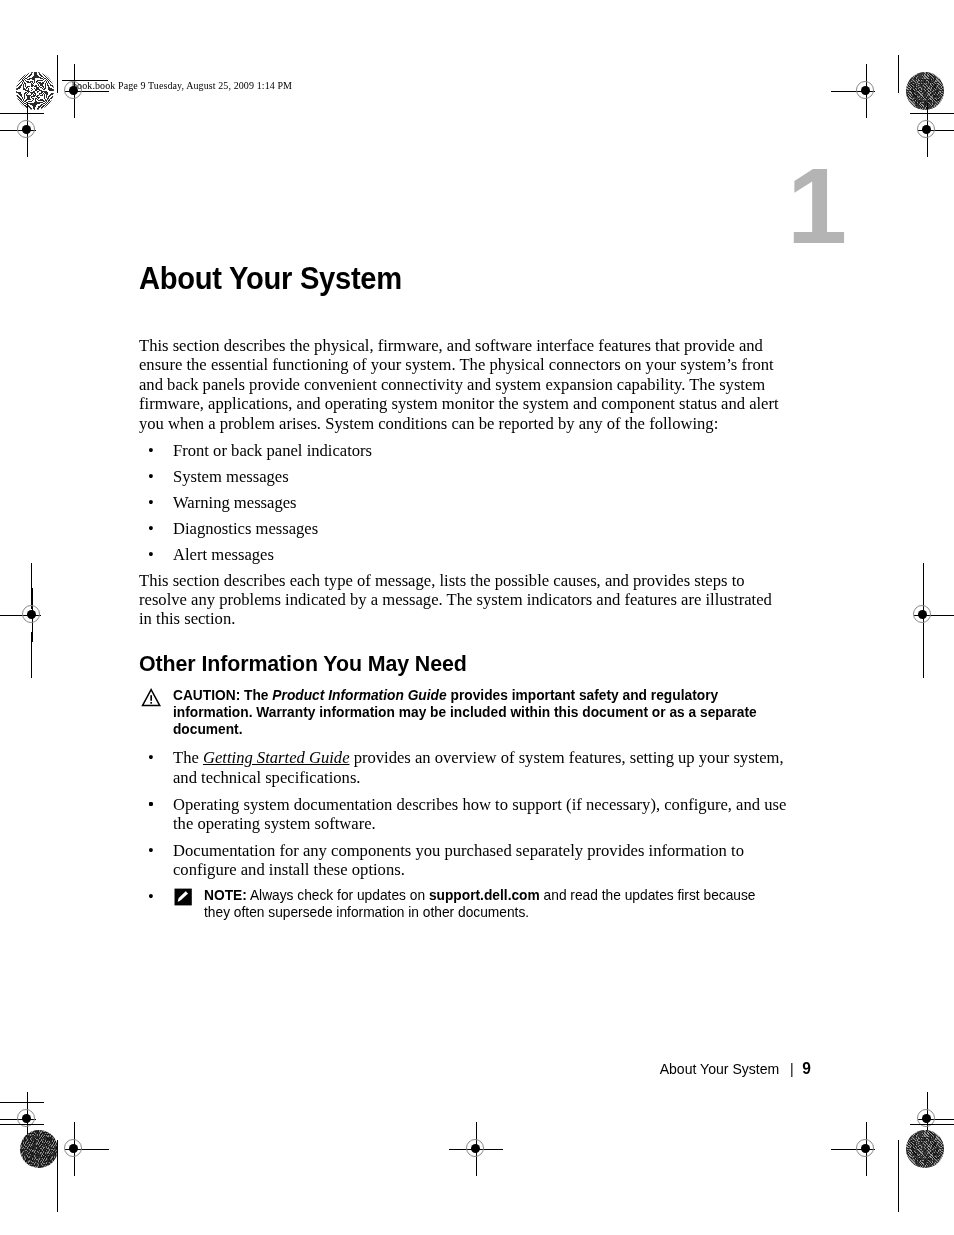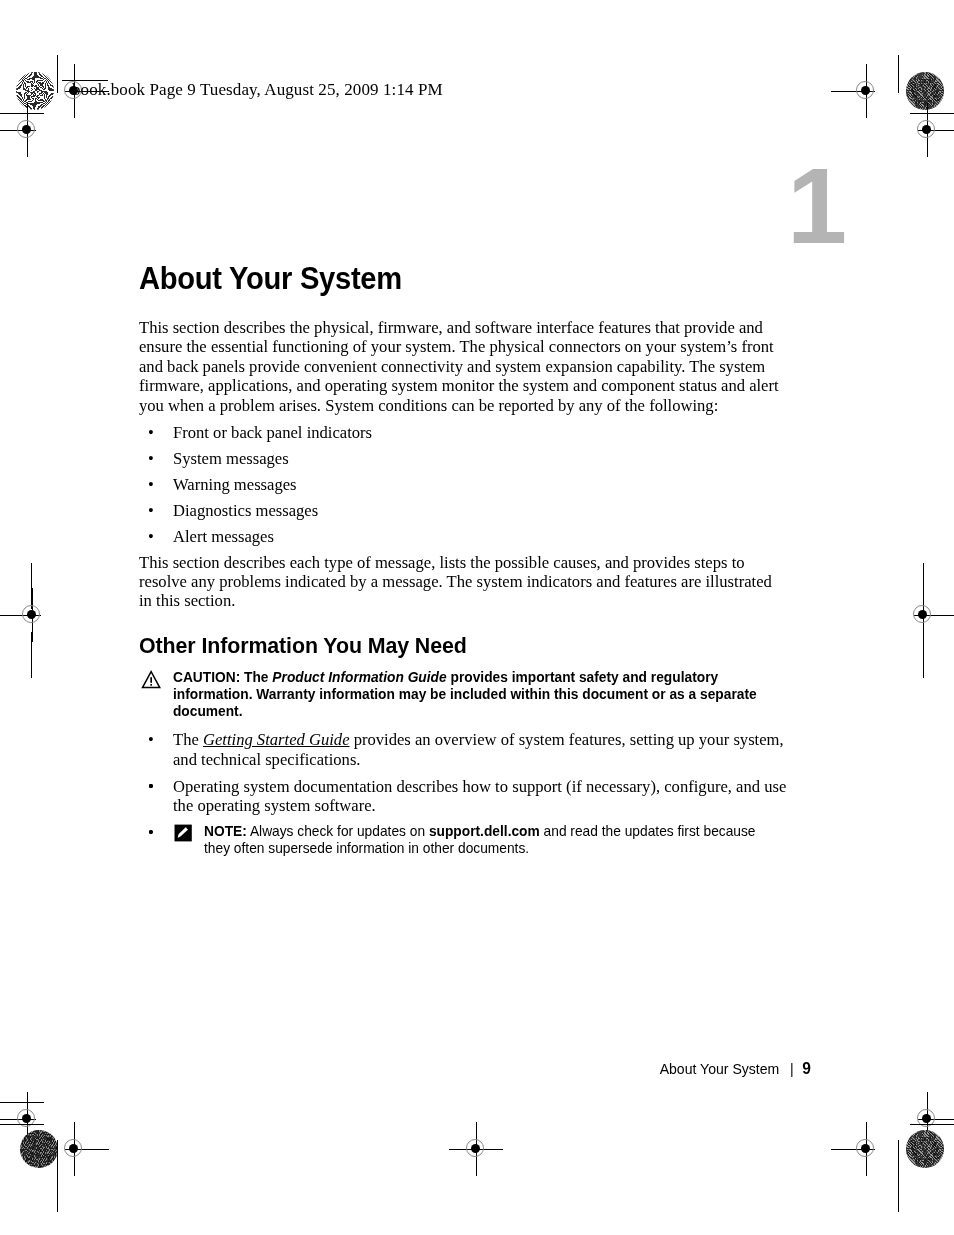--- a/index.html
+++ b/index.html
@@ -97,21 +97,21 @@
     position: absolute;
     background: #000;
   }
 
   
   .slug {
     position: absolute;
     left: 72px;
     top: 80px;
     font-family: "Liberation Serif", serif;
-    font-size: 17px;
+    font-size: 10px;
     letter-spacing: 0.1px;
     white-space: nowrap;
   }
   .slug-rule {
     position: absolute;
     left: 62px;
     top: 80px;
     width: 46px;
     height: 1px;
     background: #000;
@@ -144,21 +144,21 @@
     font-family: "Liberation Sans Narrow", "Liberation Sans", sans-serif;
     font-weight: bold;
     font-size: 31px;
     line-height: 1.1;
     letter-spacing: -0.3px;
     transform: scaleX(0.94);
     transform-origin: left center;
   }
   .flow {
     position: absolute;
-    top: 318px;
+    top: 336px;
     left: 0;
     width: 648px;
   }
   p.body {
     margin: 0 0 8px 0;
     font-size: 16.6px;
     line-height: 19.4px;
     text-align: left;
   }
   ul.bullets {
@@ -412,20 +412,21 @@
       </li>
       <li>
         <span class="bull">•</span>
       </li>
       <li>
         <span class="bull">•</span>
         <span>Operating system documentation describes how to support (if necessary), configure, and use the operating system software.</span>
       </li>
       <li>
         <span class="bull">•</span>
+        <span>Documentation for any components you purchased separately provides information to configure and install these options.</span>
       </li>
       <li>
         <span class="bull">•</span>
       </li>
     </ul>
 
     <div class="admon note">
       <span class="icon-slot">
         <svg width="19" height="18" viewBox="0 0 19 18" aria-hidden="true">
           <rect x="0.6" y="0.6" width="17.8" height="16.8" fill="#000"></rect>

